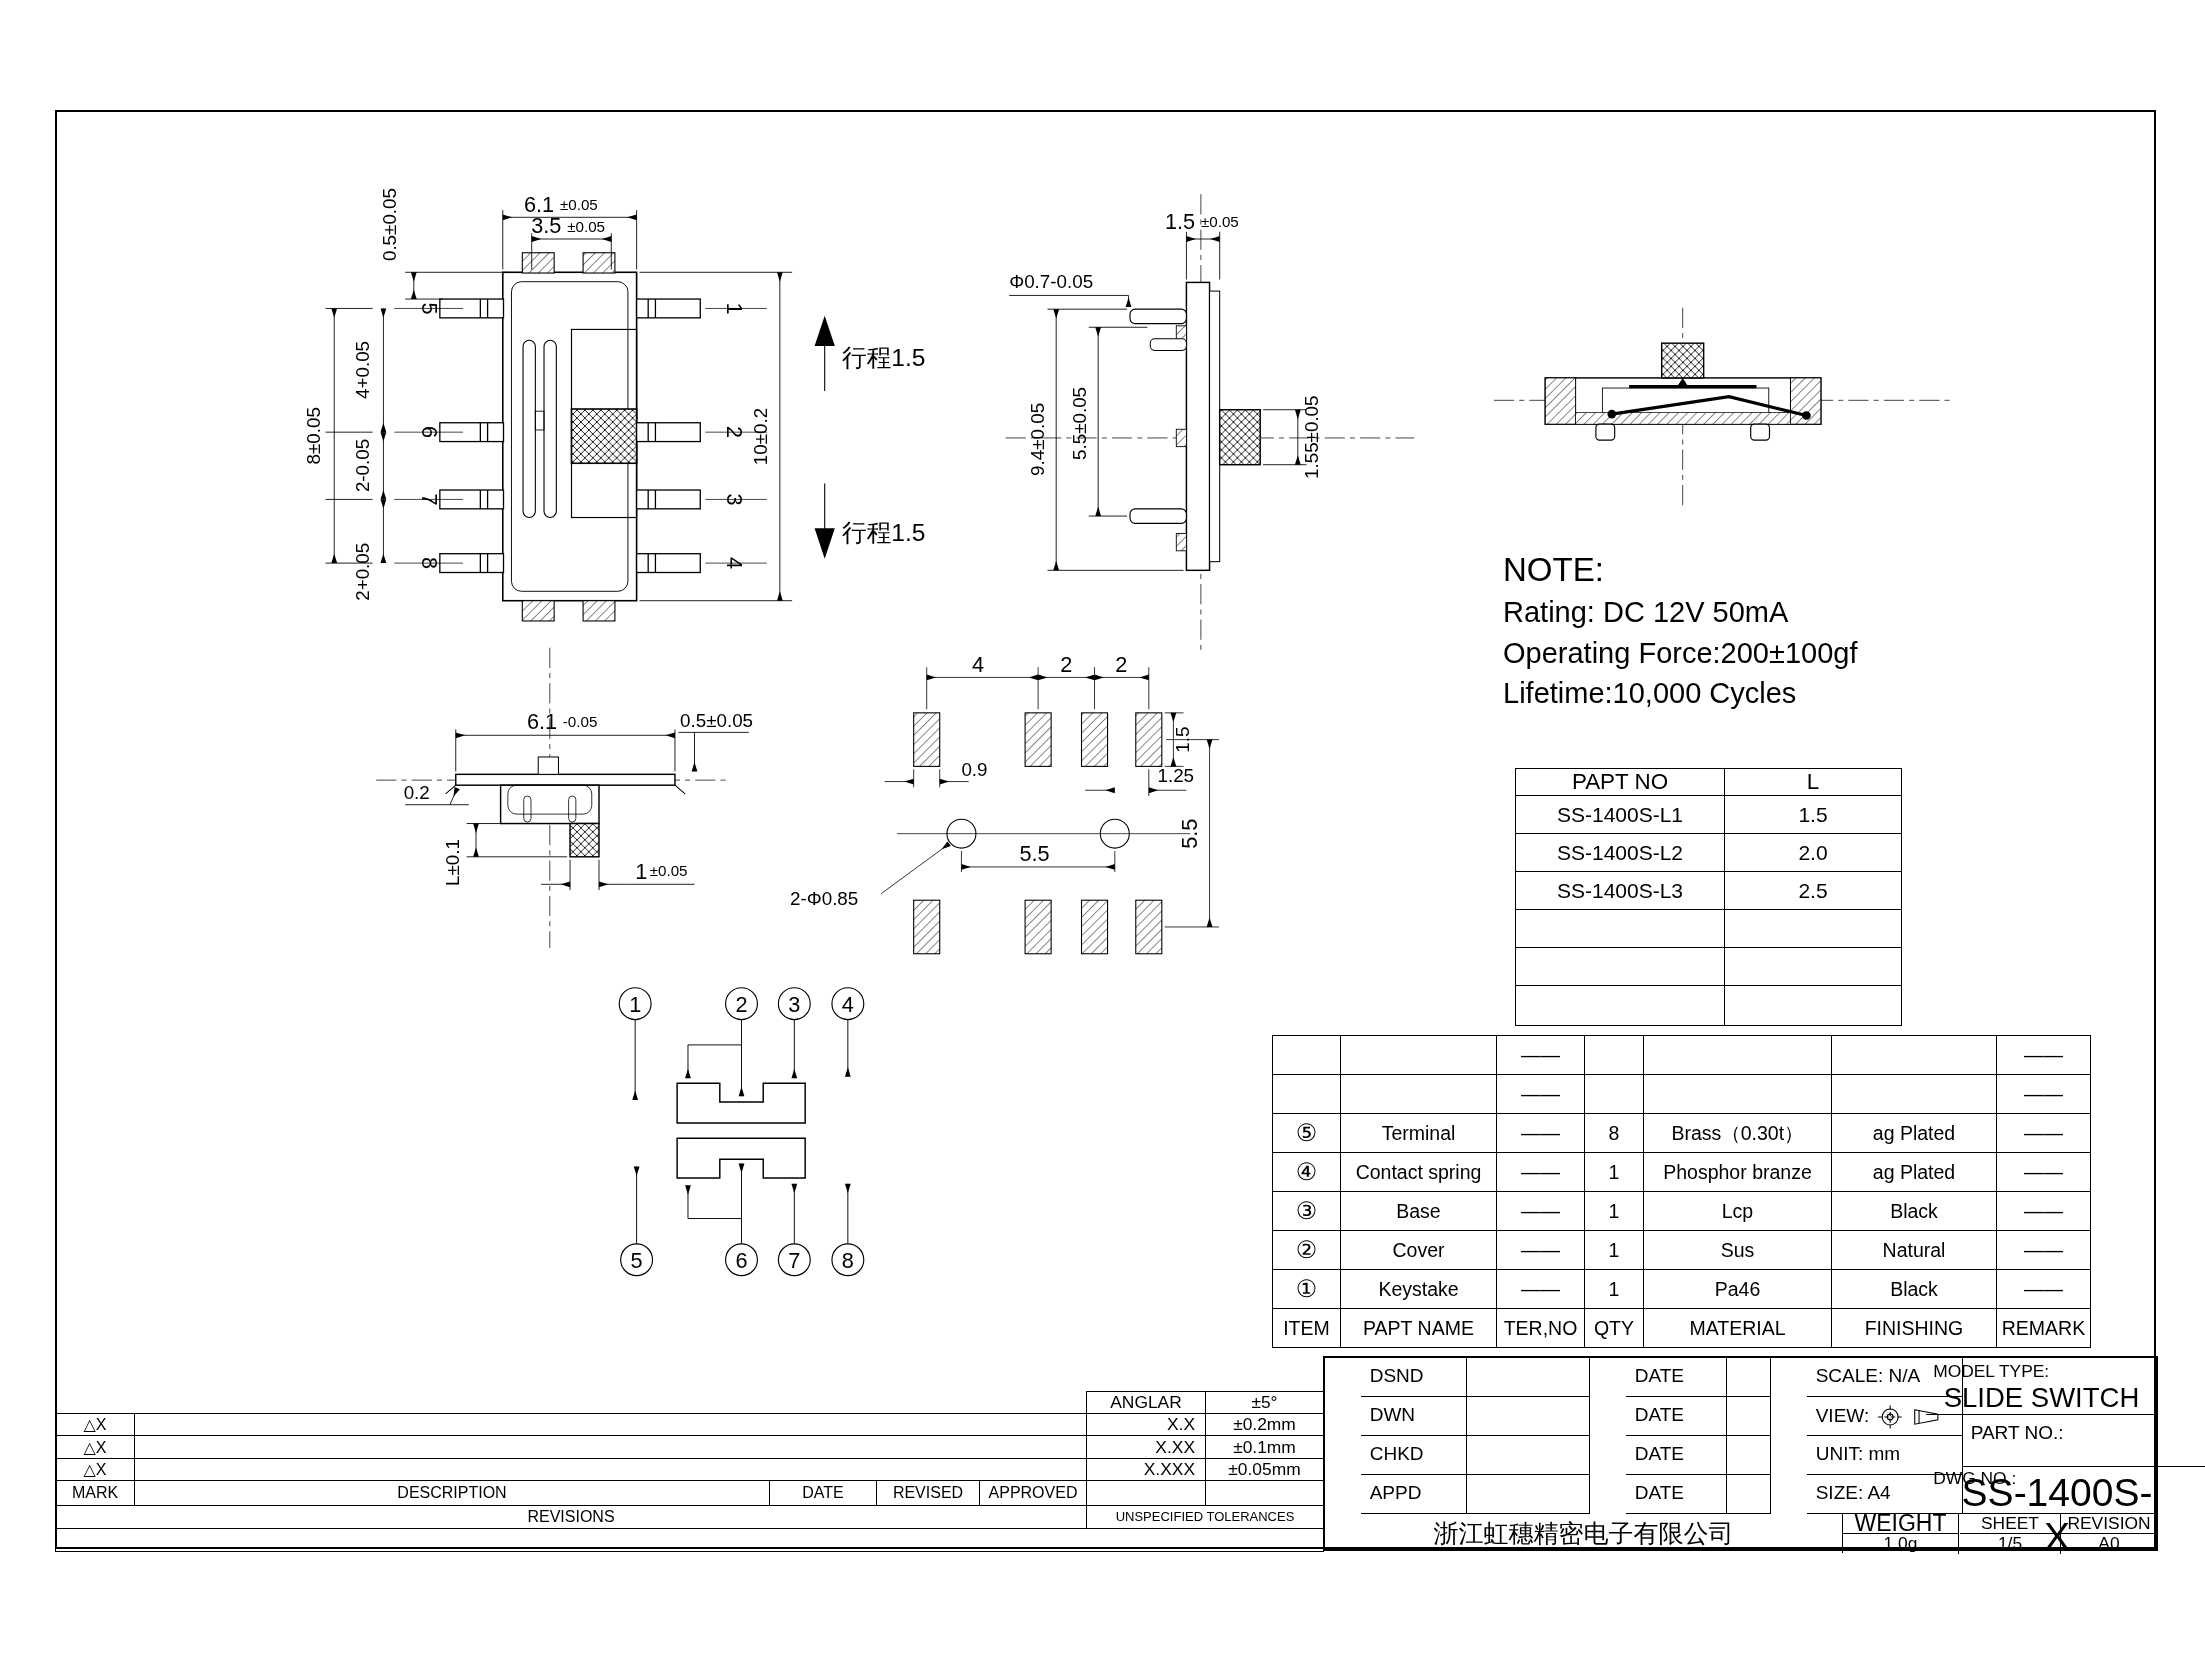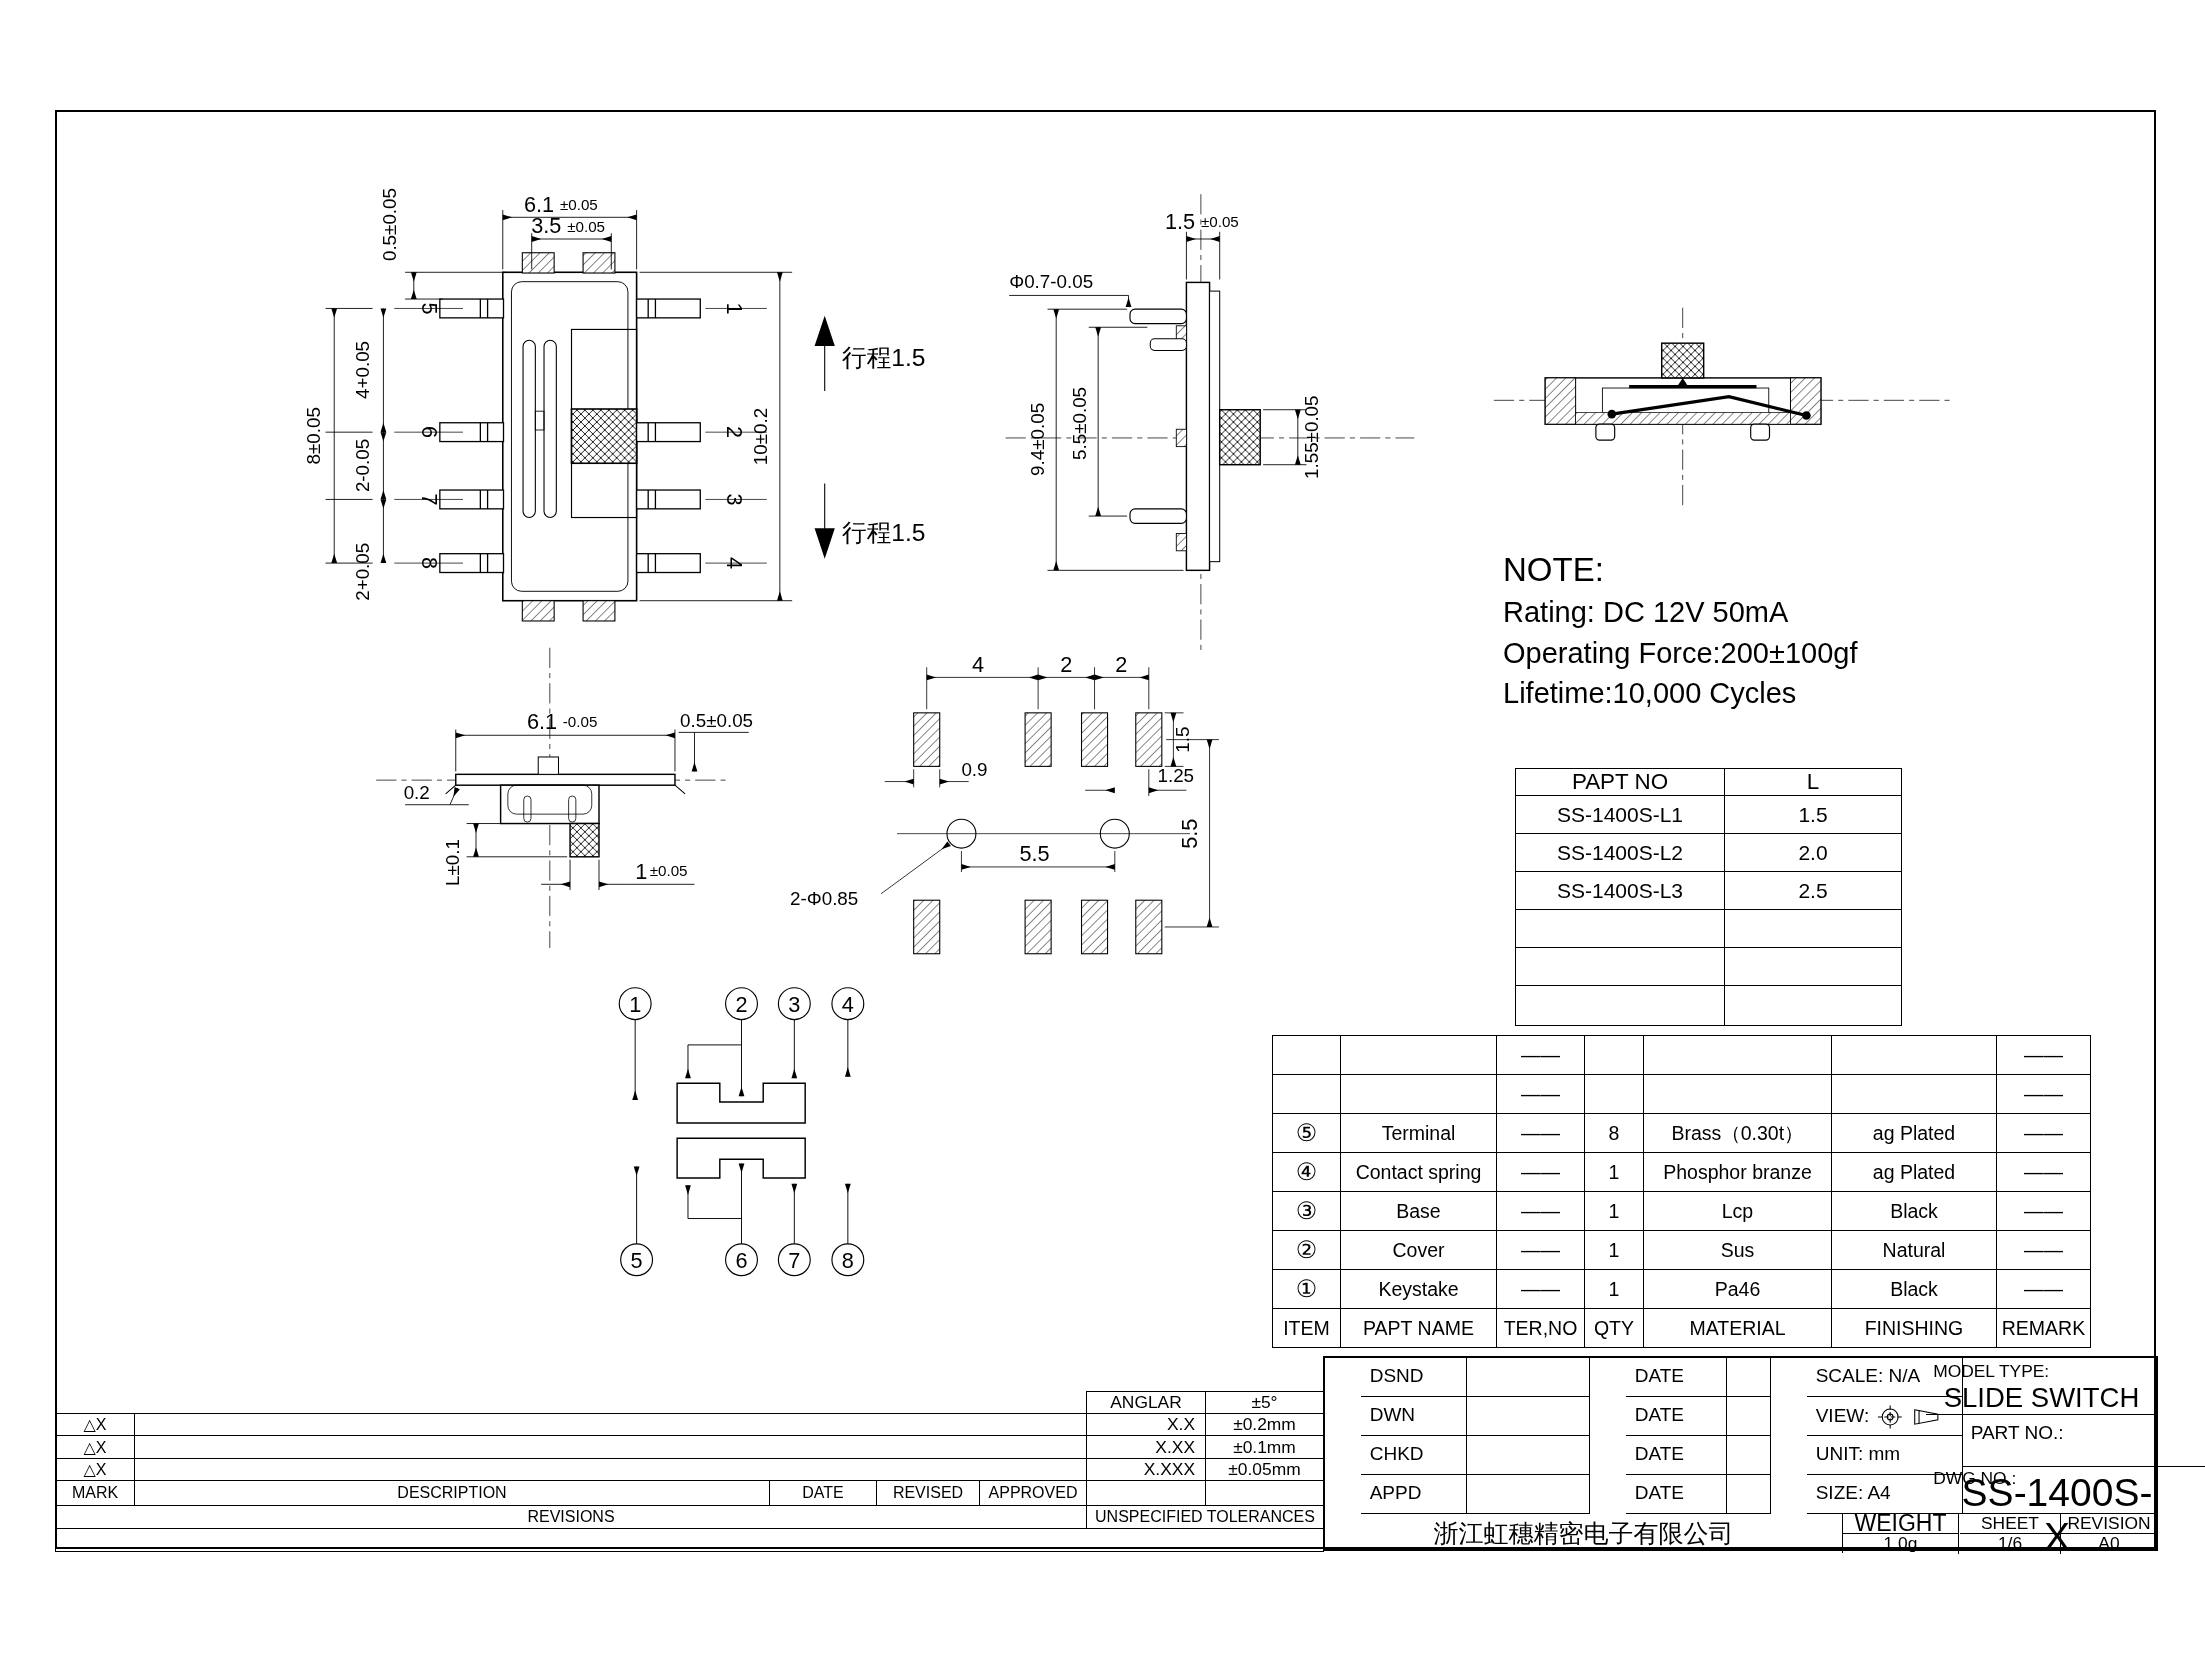--- a/index.html
+++ b/index.html
@@ -521,21 +521,21 @@
         <td>MARK</td>
         <td>DESCRIPTION</td>
         <td>DATE</td>
         <td>REVISED</td>
         <td>APPROVED</td>
         <td></td>
         <td></td>
       </tr>
   <tr style="height:23px">
         <td colspan="5">REVISIONS</td>
-        <td colspan="2" style="font-size:16px">UNSPECIFIED TOLERANCES</td>
+        <td colspan="2" style="font-size:13px">UNSPECIFIED TOLERANCES</td>
       </tr>
   <tr style="height:23px">
         <td colspan="7"></td>
       </tr>
 </tbody>
   </table>
 
 <div class="abs" id="title-block">
 
   <div class="cell lab" style="left:0;top:0;width:106px;height:39px">DSND</div>
@@ -573,21 +573,21 @@
   <div class="cell lab" style="left:265px;top:117px;width:101px;height:39px">DATE</div>
   <div class="cell" style="left:366px;top:117px;width:80px;height:39px"></div>
   <div class="cell lab" style="left:446px;top:117px;width:156px;height:39px">SIZE: A4</div>
 
   <div class="cell ctr" style="left:0;top:156px;width:518px;height:39px;font-size:25px;border-bottom:none">浙江虹穗精密电子有限公司</div>
 
   <div class="cell ctr" style="left:518px;top:156px;width:116px;height:19.5px;font-size:23px">WEIGHT</div>
   <div class="cell ctr" style="left:635px;top:156px;width:101px;height:19.5px;font-size:17.4px">SHEET</div>
   <div class="cell ctr noR" style="left:736px;top:156px;width:96px;height:19.5px;font-size:17.4px">REVISION</div>
   <div class="cell ctr noB" style="left:518px;top:176px;width:116px;height:19.5px;font-size:17.4px">1.0g</div>
-  <div class="cell ctr noB" style="left:635px;top:176px;width:101px;height:19.5px;font-size:17.4px">1/6</div>
+  <div class="cell ctr noB" style="left:635px;top:176px;width:101px;height:19.5px;font-size:17.4px">1/5</div>
   <div class="cell ctr noR noB" style="left:736px;top:176px;width:96px;height:19.5px;font-size:17.4px">A0</div>
 
   <div class="cell noR" style="left:601px;top:0;width:231px;height:57px">
     <div style="padding:2.9px 0 0 7.2px;font-size:17.4px">MODEL TYPE:</div>
     <div style="text-align:center;font-size:27.5px">SLIDE SWITCH</div>
   </div>
   <div class="cell noR lab" style="left:601px;top:57px;width:265px;height:52px">PART NO.:</div>
   <div class="cell noR" style="left:601px;top:109px;width:231px;height:47px">
     <div style="position:absolute;left:7.2px;top:1.4px;font-size:17.4px">DWG NO.:</div>
     <div style="position:absolute;left:30px;top:4.3px;width:202px;text-align:center;font-size:39px">SS-1400S-X</div>

